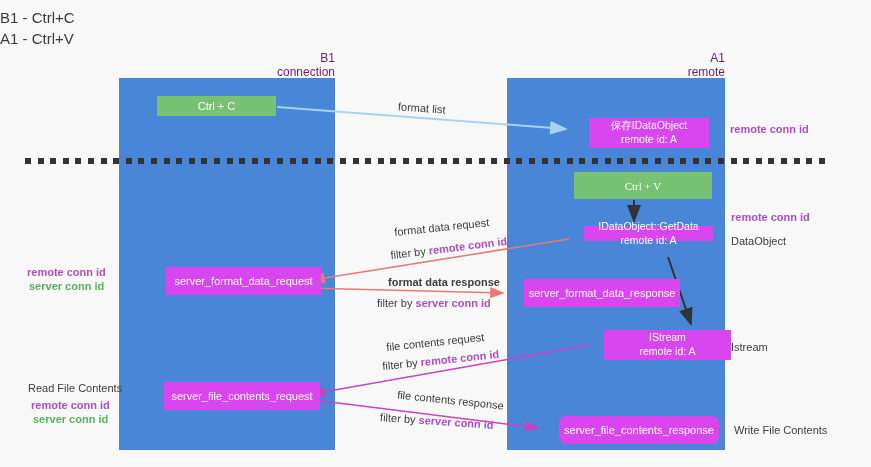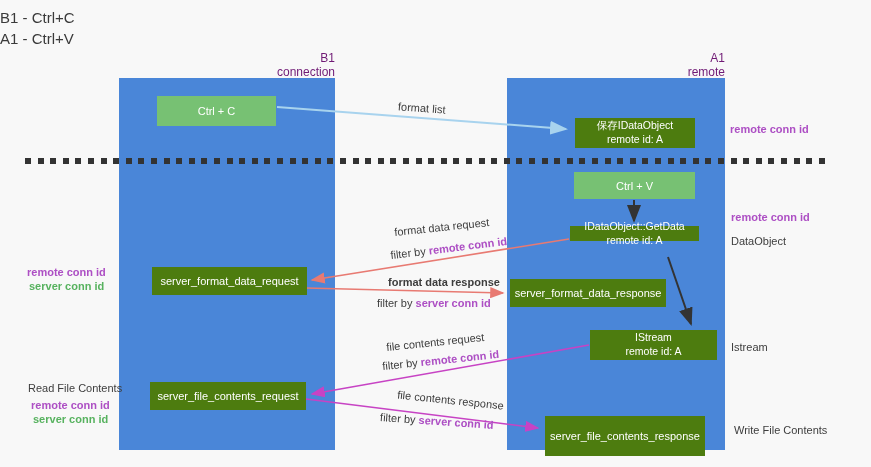--- a/index.html
+++ b/index.html
@@ -8,21 +8,21 @@
   .title{position:absolute;left:0;top:7px;width:871px;text-align:left;font-size:15px;
          color:#3a3a3a;line-height:1.42;z-index:5;}
   .colhead{position:absolute;top:51px;text-align:right;font-size:12px;color:#701a75;
            line-height:1.18;z-index:5;}
   .lifeline{position:absolute;top:78px;height:372px;background:#4a86d8;z-index:1;}
   .dashline{position:absolute;left:25px;top:158px;width:806px;height:6px;z-index:4;
             background:repeating-linear-gradient(90deg,#333 0 6px,transparent 6px 12.6px);}
   svg.arrows{position:absolute;left:0;top:0;z-index:2;pointer-events:none;}
   .node{position:absolute;display:flex;flex-direction:column;align-items:center;
         justify-content:center;color:#fff;text-align:center;z-index:3;font-size:11px;}
-  .node.orange{background:#4d7c0f;}
+  .node.orange{background:#d946ef;margin-left:14px;}
   .node.green{background:#77c173;}
   .node .ln{line-height:1.3;font-size:10.5px;}
   .node .single{font-size:11px;}
   .elabel{position:absolute;font-size:11px;color:#3d3d3d;white-space:nowrap;z-index:5;}
   .slabel{position:absolute;font-size:11px;color:#3d3d3d;white-space:nowrap;z-index:5;}
   .purple{color:#ad4fc4;font-weight:bold;}
   .greentx{color:#57b25f;font-weight:bold;}
   .r-n6{transform:rotate(-6deg);}
   .r-n7{transform:rotate(-7deg);}
   .r-p4{transform:rotate(4deg);}
@@ -69,48 +69,48 @@
     <line x1="634" y1="200" x2="634" y2="221" stroke="#333333" stroke-width="2" marker-end="url(#m-black)"></line>
     <line x1="668" y1="257" x2="691" y2="324" stroke="#333333" stroke-width="2" marker-end="url(#m-black)"></line>
     <line x1="569" y1="239" x2="312" y2="280" stroke="#e87a72" stroke-width="1.6" marker-end="url(#m-red)"></line>
     <line x1="306" y1="288" x2="503" y2="293" stroke="#e87a72" stroke-width="1.6" marker-end="url(#m-red)"></line>
     <line x1="589" y1="345" x2="312" y2="394" stroke="#c743c4" stroke-width="1.6" marker-end="url(#m-magenta)"></line>
     <line x1="306" y1="399" x2="538" y2="428" stroke="#c743c4" stroke-width="1.6" marker-end="url(#m-magenta)"></line>
   </svg>
 
   <div class="dashline"></div>
 
-  <div class="node green" style="left:157px;top:96px;width:119px;height:30px;justify-content:center;">
+  <div class="node green" style="left:157px;top:96px;width:119px;height:20px;justify-content:center;">
     <span class="single">Ctrl + C</span>
   </div>
   <div class="node orange" style="left:575px;top:118px;width:120px;height:30px;">
     <span class="ln">保存IDataObject</span>
     <span class="ln">remote id: A</span>
   </div>
-  <div class="node green" style="left:574px;top:172px;width:121px;height:27px;">
+  <div class="node green" style="left:574px;top:172px;width:138px;height:27px;font-family:Liberation Serif, serif;">
     <span class="single">Ctrl + V</span>
   </div>
   <div class="node orange" style="left:570px;top:226px;width:129px;height:15px;">
     <span class="ln">IDataObject::GetData</span>
     <span class="ln">remote id: A</span>
   </div>
   <div class="node orange" style="left:152px;top:267px;width:155px;height:28px;">
     <span class="single">server_format_data_request</span>
   </div>
   <div class="node orange" style="left:510px;top:279px;width:156px;height:28px;">
     <span class="single">server_format_data_response</span>
   </div>
   <div class="node orange" style="left:590px;top:330px;width:127px;height:30px;">
     <span class="ln">IStream</span>
     <span class="ln">remote id: A</span>
   </div>
   <div class="node orange" style="left:150px;top:382px;width:156px;height:28px;">
     <span class="single">server_file_contents_request</span>
   </div>
-  <div class="node orange" style="left:545px;top:416px;width:160px;height:40px;">
+  <div class="node orange" style="left:545px;top:416px;width:160px;height:28px;border-radius:7px;">
     <span class="single">server_file_contents_response</span>
   </div>
 
   <div class="elabel r-p4" style="left:398px;top:102px;">format list</div>
 
   <div class="elabel r-n6" style="left:394px;top:221px;">format data request</div>
   <div class="elabel r-n7" style="left:390px;top:242px;">
     <span>filter by</span>
     <span class="purple">remote conn id</span>
   </div>

